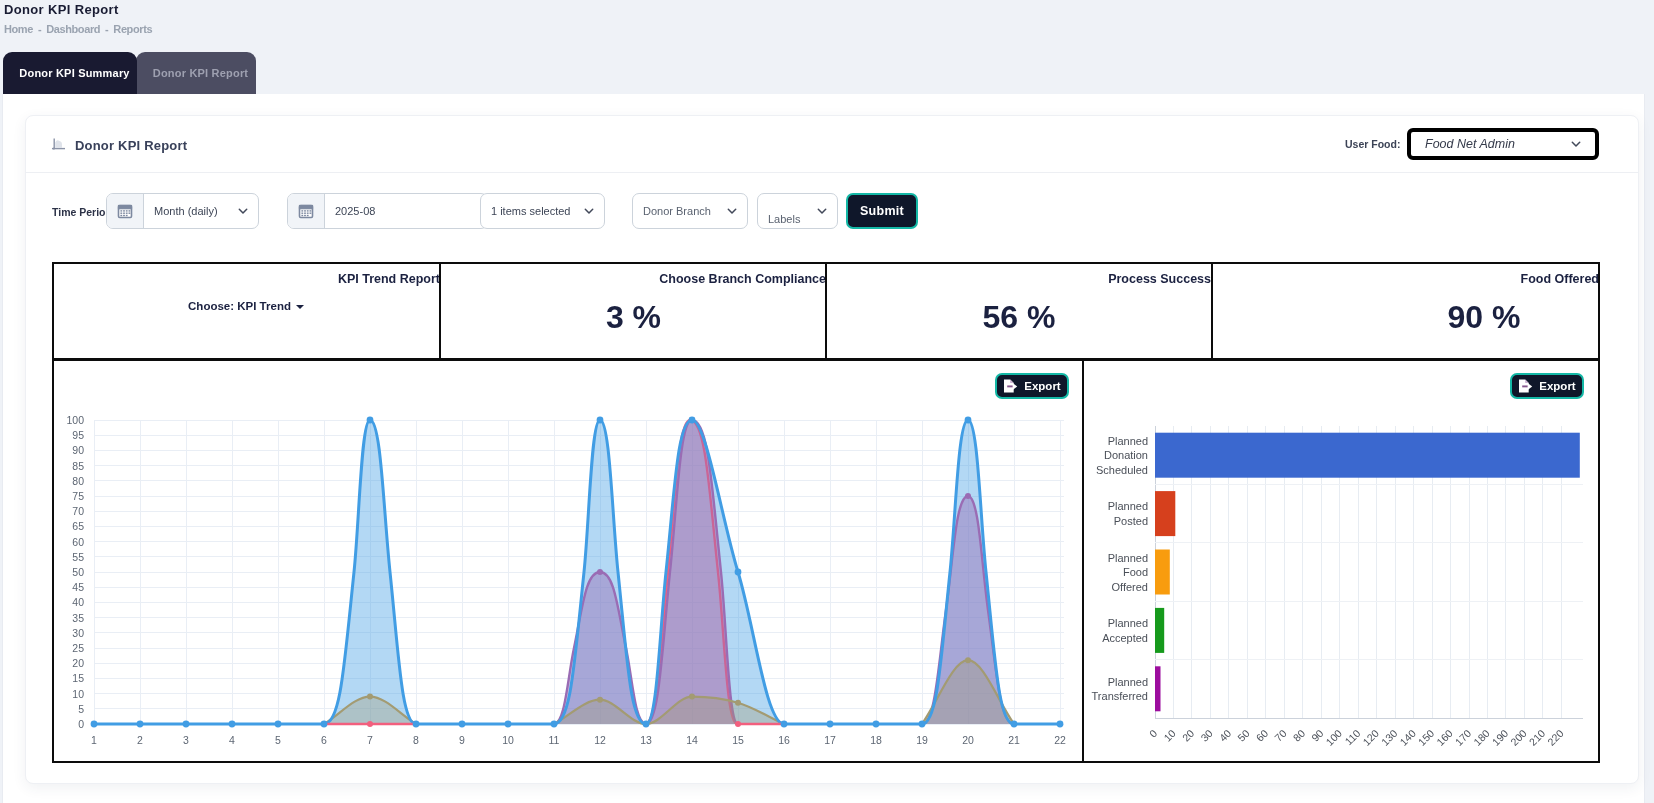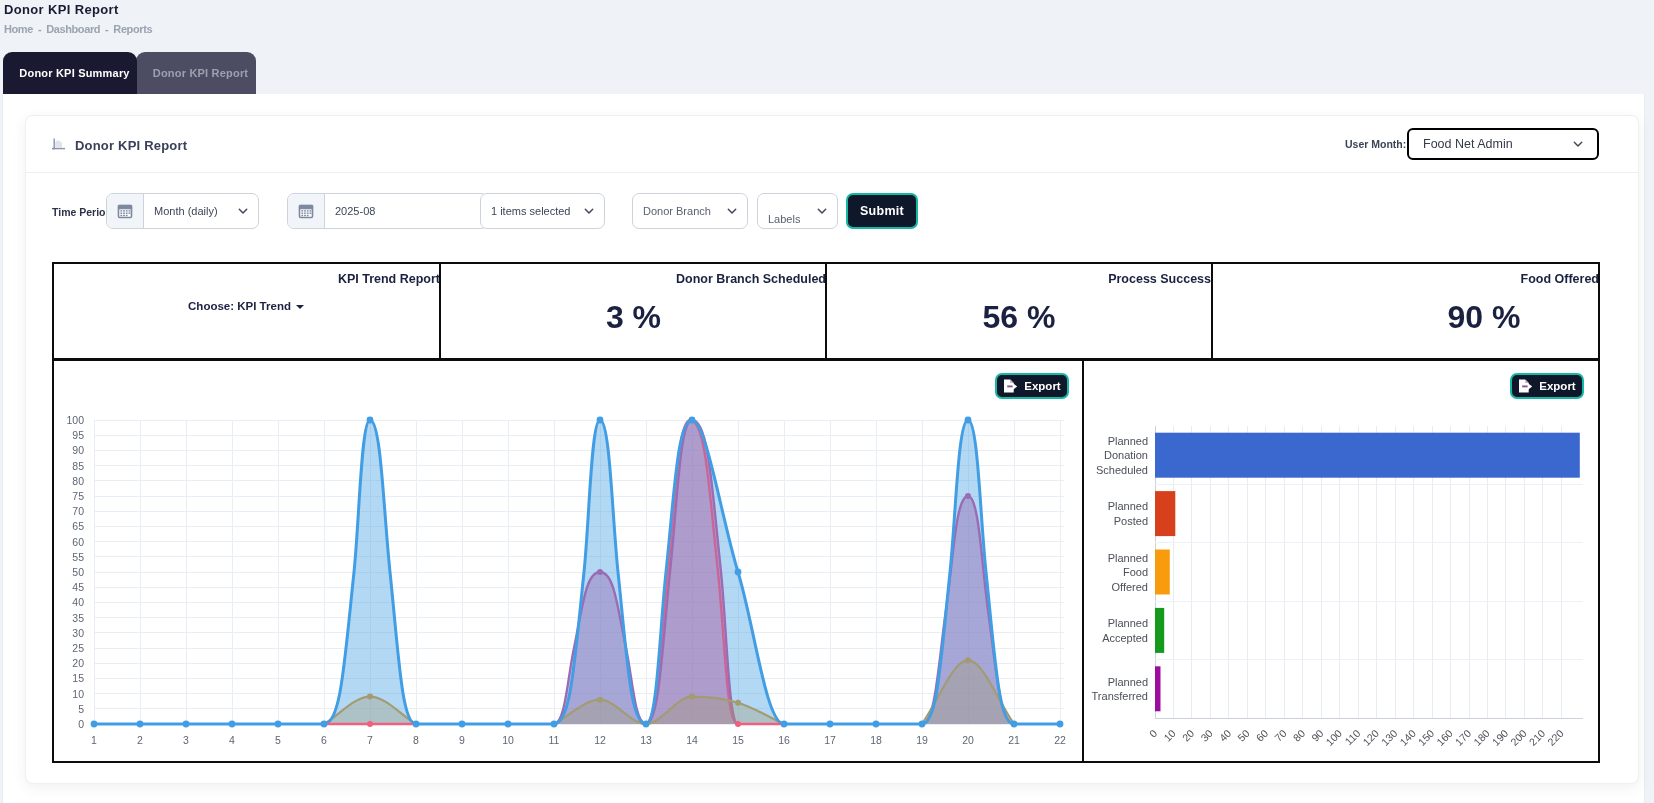--- a/index.html
+++ b/index.html
@@ -12,22 +12,22 @@
        display:flex; align-items:center; justify-content:center;padding-left:9px; }
 .tab1 { left:3px; width:134px; background:#191a31; color:#fff; z-index:3; }
 .tab2 { left:136px; width:120px; background:#4c4d62; color:#9ea0b0; z-index:2; }
 .panel { left:2px; top:94px; width:1643px; height:709px; background:#fff;
          border-left:1px solid #e8ebf1; border-right:1px solid #e8ebf1; }
 .card { left:25px; top:115px; width:1614px; height:669px; background:#fff; border-radius:8px;
         border:1px solid #eef0f4; box-shadow:0 4px 14px rgba(40,50,80,.07); }
 .cardtitle { left:75px; top:138px; font-size:13px; color:#39415a; font-weight:bold; letter-spacing:.2px;}
 .hdricon { left:51px; top:137px; }
 .uvlabel { left:1345px; top:138px; font-size:10.5px; color:#3c4356; font-weight:bold; }
-.uvselect { left:1407px; top:128px; width:192px; height:32px; border:2px solid #000000; border-radius:6px;
-            background:#fff; font-size:12.5px; color:#343a4a; display:flex; align-items:center; padding:0 14px; }
+.uvselect { left:1407px; top:128px; width:192px; height:32px; border:4px solid #000000; border-radius:6px;
+            background:#fff; font-size:12.5px; color:#343a4a; display:flex; align-items:center; padding:0 14px;font-style:italic; }
 .uvselect .chv { margin-left:auto; }
 .divider { left:25px; top:172px; width:1613px; height:1px; background:#edeff3; }
 .tplabel { left:52px; top:206px; font-size:10.5px; font-weight:bold; color:#2c3247; white-space:nowrap; }
 .ctrl { top:193px; height:36px; border:1px solid #ccd3db; border-radius:7px; background:#fff;
         display:flex; align-items:center; font-size:11px; color:#3d4556; white-space:nowrap; }
 .iconbox { width:37px; height:34px; background:#f1f4f8; border-right:1px solid #ccd3db;
            border-radius:6px 0 0 6px; display:flex; align-items:center; justify-content:center; flex:0 0 37px;}
 .seltext { padding-left:10px; }
 .ctrl .chv { margin-left:auto; padding-right:10px; padding-left:4px; }
 .btn { background:#0f172a; border:2px solid #14b8a6; color:#fff; font-weight:bold; border-radius:7px;
@@ -49,21 +49,21 @@
 <div class="abs tab tab2">Donor KPI Report</div>
 <div class="abs panel"></div>
 <div class="abs card"></div>
 <div class="abs hdricon"><svg width="15" height="14" viewBox="0 0 15 14" fill="none">
       <path d="M3.2 12 L3.2 1.5" stroke="#8b93a7" stroke-width="1.4"></path>
       <path d="M1 11.6 L14 11.6" stroke="#8b93a7" stroke-width="1.4"></path>
       <path d="M0.8 11.6 l2.6 -1.4 v2.8 z" fill="#8b93a7"></path>
       <path d="M4.2 11 L4.2 5.5 Q5.8 2.6 7.4 3.4 L9.6 4.6 Q11 5.2 11 7 L11 11 Z" fill="#dfe3ea"></path>
     </svg></div>
 <div class="abs cardtitle">Donor KPI Report</div>
-<div class="abs uvlabel">User Month:</div>
+<div class="abs uvlabel">User Food:</div>
 <div class="abs uvselect">Food Net Admin<span class="chv"><svg width="10" height="7" viewBox="0 0 10 7" fill="none">
         <path d="M1.3 1.3 L5 5 L8.7 1.3" stroke="#42495a" stroke-width="1.5" stroke-linecap="round" stroke-linejoin="round" fill="none"></path>
       </svg></span></div>
 <div class="abs divider"></div>
 <div class="abs tplabel">Time Period:</div>
 <div class="abs ctrl" style="left:106px; width:153px;">
     <span class="iconbox">
       <svg width="16" height="16" viewBox="0 0 16 16" fill="none">
         <rect x="1.5" y="2.5" width="13" height="12" rx="1.2" stroke="#7d89a0" stroke-width="1.6" fill="#fff"></rect>
         <rect x="1.5" y="2.5" width="13" height="3.2" fill="#7d89a0" stroke="#7d89a0" stroke-width="1.2"></rect>
@@ -356,21 +356,21 @@
 <div class="abs tblline" style="left:52px; top:761px; width:1548px; height:2px;"></div>
 <div class="abs tblline" style="left:52px; top:262px; width:2px; height:501px;"></div>
 <div class="abs tblline" style="left:1598px; top:262px; width:2px; height:501px;"></div>
 <div class="abs tblline" style="left:439px; top:262px; width:2px; height:98px;"></div>
 <div class="abs tblline" style="left:825px; top:262px; width:2px; height:98px;"></div>
 <div class="abs tblline" style="left:1211px; top:262px; width:2px; height:98px;"></div>
 <div class="abs tblline" style="left:1082px; top:358px; width:2px; height:405px;"></div>
 
 <div class="abs kpititle" style="left:52px; width:388px;">KPI Trend Report</div>
 <div class="abs choose" style="left:52px; width:388px;">Choose: KPI Trend<span class="caret"></span></div>
-<div class="abs kpititle" style="left:441px; width:385px;">Donor Branch Scheduled</div>
+<div class="abs kpititle" style="left:441px; width:385px;">Choose Branch Compliance</div>
 <div class="abs kpinum" style="left:441px; width:385px;">3 %</div>
 <div class="abs kpititle" style="left:827px; width:384px;">Process Success</div>
 <div class="abs kpinum" style="left:827px; width:384px;">56 %</div>
 <div class="abs kpititle" style="left:1213px; width:386px;">Food Offered</div>
 <div class="abs kpinum" style="left:1250px; width:386px;margin-left:41px;">90 %</div>
 
 <div class="abs btn export" style="left:995px; top:373px;"><svg width="15" height="14" viewBox="0 0 15 14" fill="none">
       <path d="M1 0.5 H7.2 L10.7 4 V13.5 H1 Z" fill="#fff"></path>
       <path d="M7.2 0.5 V4 H10.7 Z" fill="#cbb2d2"></path>
       <path d="M4.2 7.4 H10.2" stroke="#85578d" stroke-width="1.9"></path>

